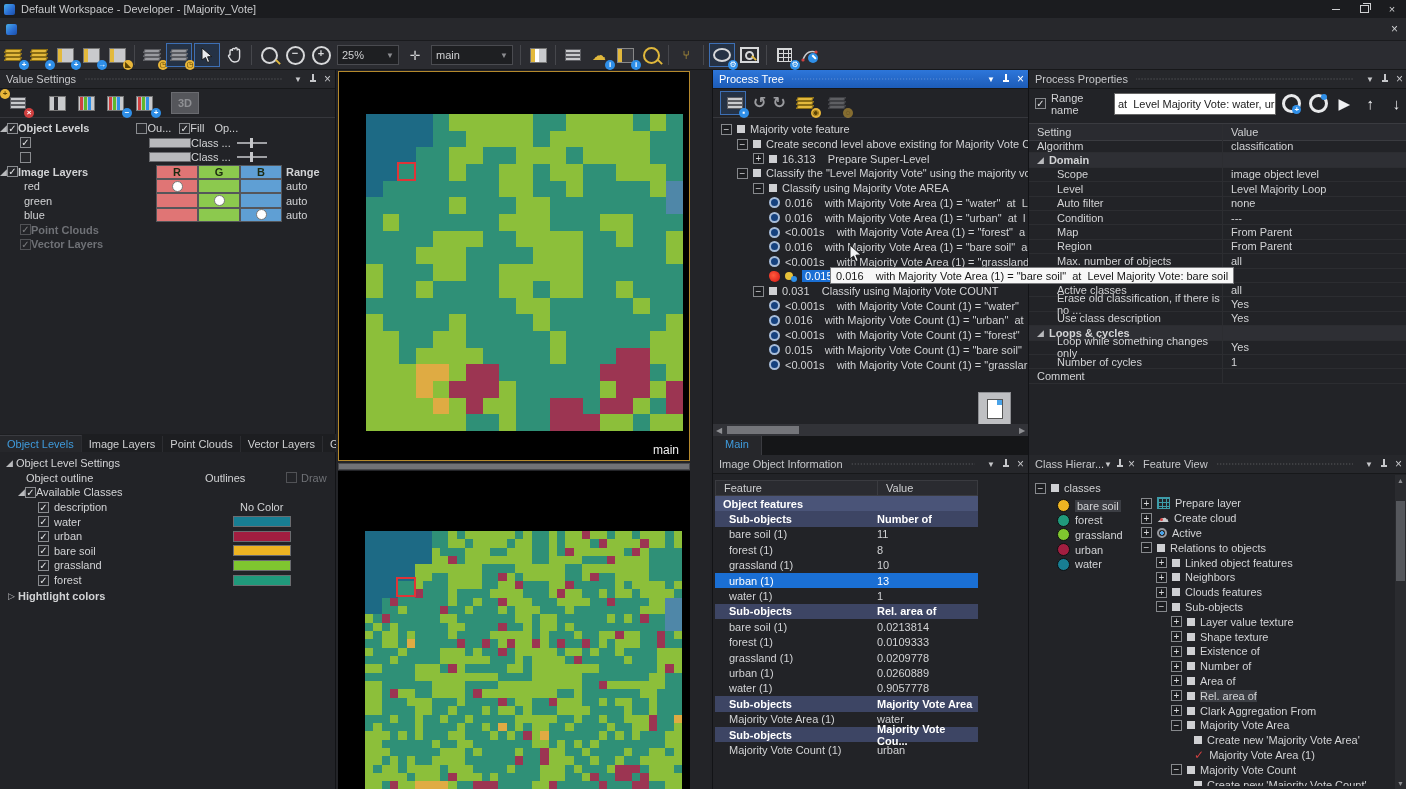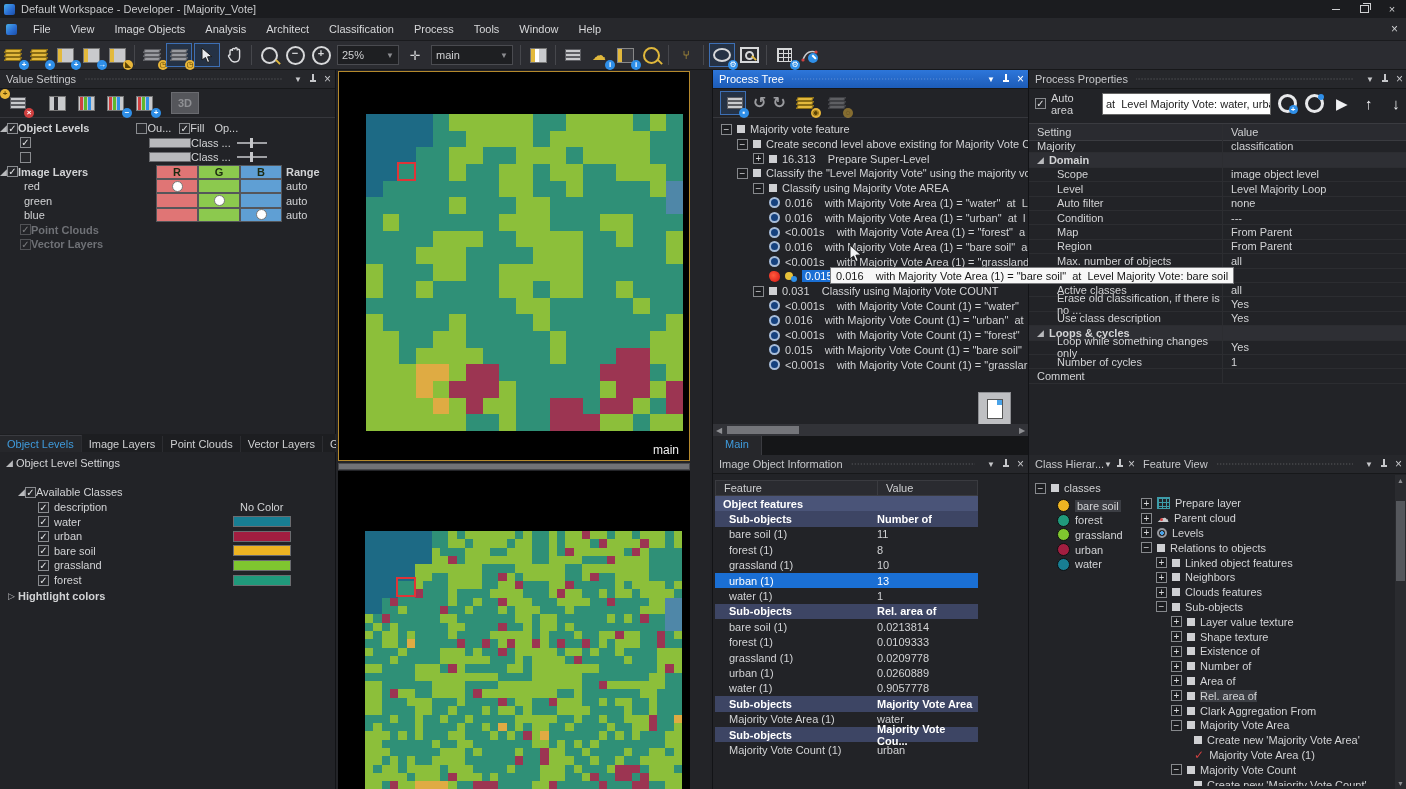--- a/index.html
+++ b/index.html
@@ -160,32 +160,20 @@
         </span>
       <span class="wbtn">
           <span class="restore"></span>
         </span>
       <span class="wbtn">×</span>
     </span>
   </div>
 
   <div id="menubar">
     <span class="applogo"></span>
-    <span id="menu-items" style="display:flex">
-        <span class="menuitem">File</span>
-        <span class="menuitem">View</span>
-        <span class="menuitem">Image Objects</span>
-        <span class="menuitem">Analysis</span>
-        <span class="menuitem">Architect</span>
-        <span class="menuitem">Classification</span>
-        <span class="menuitem">Process</span>
-        <span class="menuitem">Tools</span>
-        <span class="menuitem">Window</span>
-        <span class="menuitem">Help</span>
-      </span>
     <span id="menu-close">×</span>
   </div>
 
   <div id="toolbar">
     <span class="tbico">
         <span class="lay">
           <i></i>
           <i></i>
           <i></i>
         </span>
@@ -450,20 +438,26 @@
       <span class="ltab">Image Layers</span>
       <span class="ltab">Point Clouds</span>
       <span class="ltab">Vector Layers</span>
       <span class="ltab">General Sett...</span>
     </div>
 
   <div id="ols" class="abs">
       <div class="ols-row" style="top: 4px; padding-left: 6px;">
         <span class="tri">◢</span>
         <span>&nbsp;Object Level Settings</span>
+      </div>
+      <div class="ols-row" style="top: 18.6px; padding-left: 26px;">
+        <span>Object outline</span>
+        <span style="position: absolute; left: 205px;">Outlines</span>
+        <span class="cb dim" style="position: absolute; left: 286px;"></span>
+        <span style="position: absolute; left: 301px; color: rgb(111, 113, 118);">Draw</span>
       </div>
       <div class="ols-row" style="top: 33.2px; padding-left: 18px;">
         <span class="tri">◢</span>
         <span class="cb">✓</span>
         <span>Available Classes</span>
       </div>
       <div class="ols-row" style="top: 47.8px; padding-left: 38px; gap: 5px; display: flex;">
         <span class="cb">✓</span>
         <span>description</span>
         <span style="position: absolute; left: 240px;">No Color</span>
@@ -2213,42 +2207,42 @@
       <span>Process Properties</span>
       <span class="pt-dots"></span>
       <span class="tctl">
           <span class="car">▼</span>
           <span class="pin"></span>
           <span class="xx">×</span>
         </span>
     </div>
     <div id="pp-namerow">
       <span class="cb">✓</span>
-      <span>Auto area</span>
+      <span>Range name</span>
       <span id="pp-input">at  Level Majority Vote: water, urban, b</span>
       <span class="ppbtn">
           <span class="gearring"></span>
           <span class="bplus">+</span>
         </span>
       <span class="ppbtn">
           <span class="gearring"></span>
           <span class="bdot"></span>
         </span>
       <span class="ppbtn" style="font-size:15px">▶</span>
       <span class="ppbtn" style="font-size:15px;font-weight:bold">↑</span>
       <span class="ppbtn" style="font-size:15px;font-weight:bold">↓</span>
     </div>
     <div class="pp-head">
       <span class="pp-c1">Setting</span>
       <span style="padding-left:8px;display:flex;align-items:center">Value</span>
     </div>
     <div class="pp-rows" id="pp-rows">
         <div class="pp-row" style="top: 0px;">
           <span class="pp-c1">
-            <span>Majority</span>
+            <span>Algorithm</span>
           </span>
           <span style="padding-left: 8px;">classification</span>
         </div>
         <div class="pp-row grp" style="top: 14.4px;">
           <span class="pp-c1">
             <span class="tri">◢</span>
             <span>Domain</span>
           </span>
         </div>
         <div class="pp-row" style="top: 28.8px;">
@@ -2389,26 +2383,26 @@
     </div>
     <div class="fv-rows" id="fv-rows">
         <div class="fv-row" style="top: 0px; left: 2px;">
           <span class="exp">+</span>
           <span class="ic-table"></span>
           <span>Prepare layer</span>
         </div>
         <div class="fv-row" style="top: 14.8px; left: 2px;">
           <span class="exp">+</span>
           <span class="ic-cloud">☁<i></i></span>
-          <span>Parent cloud</span>
+          <span>Create cloud</span>
         </div>
         <div class="fv-row" style="top: 29.6px; left: 2px;">
           <span class="exp">+</span>
           <span class="ic-class"></span>
-          <span>Levels</span>
+          <span>Active</span>
         </div>
         <div class="fv-row" style="top: 44.4px; left: 2px;">
           <span class="exp">−</span>
           <span class="sqico"></span>
           <span>Relations to objects</span>
         </div>
         <div class="fv-row" style="top: 59.2px; left: 17px;">
           <span class="exp">+</span>
           <span class="sqico"></span>
           <span>Linked object features</span>

